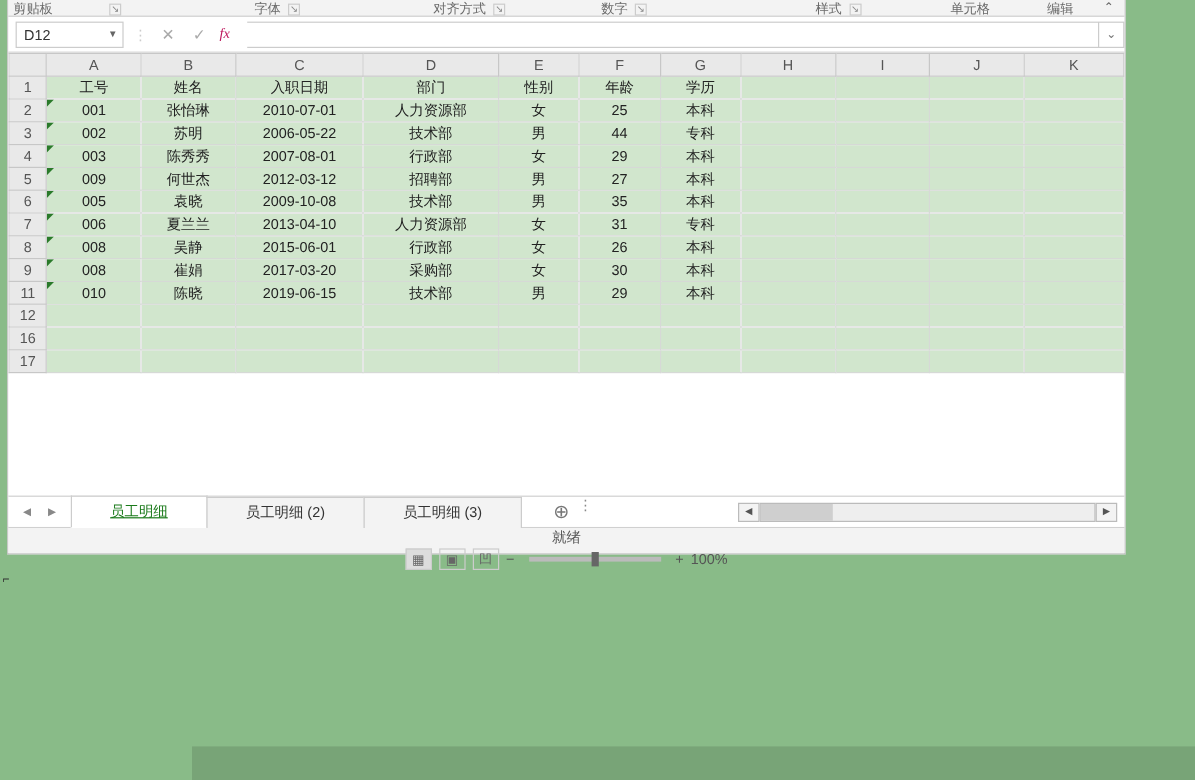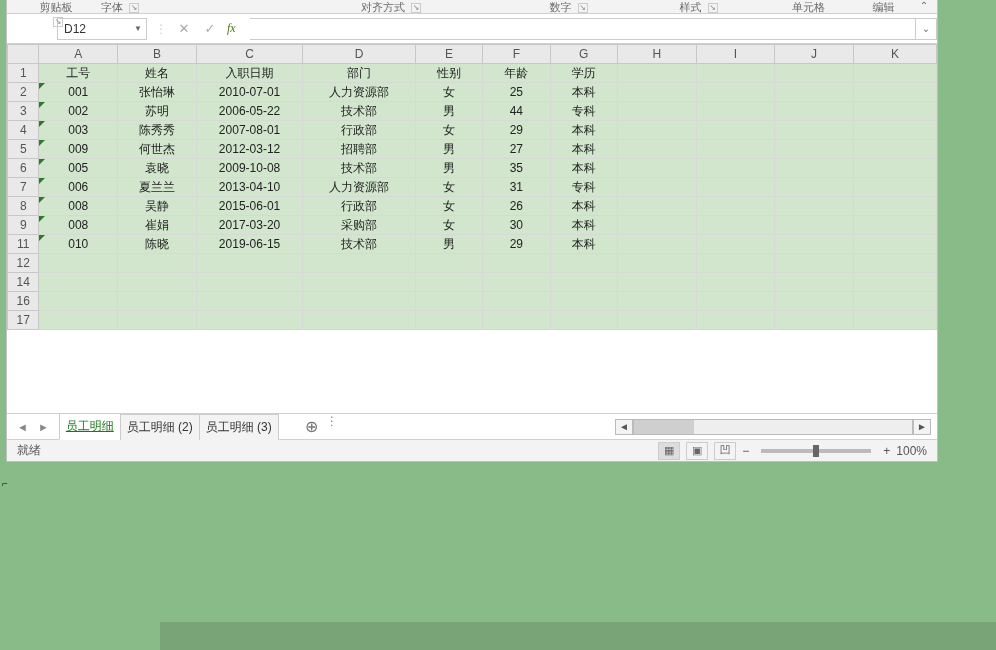--- a/index.html
+++ b/index.html
@@ -15,31 +15,31 @@
     font-size: 11px; color: #555; border-bottom: 1px solid #d0d0d0;
     background: #f3f3f3; padding: 0 4px; position: relative;
   }
   .ribbon-group { display: flex; align-items: center; gap: 2px; white-space: nowrap; }
   .ribbon-label { font-size: 11px; color: #6a6a6a; }
   .launcher { font-size: 8px; color: #888; border:1px solid #ccc; width:10px; height:10px; line-height:8px; text-align:center; margin-left:4px;}
   .chev { width:18px; height:12px; text-align:center; color:#666; font-size:10px;}
   
   .fbar {
     height: 30px; display: flex; align-items: center; background: #fff;
-    border-bottom: 1px solid #d0d0d0; font-size: 12px; padding-left: 44px;
+    border-bottom: 1px solid #d0d0d0; font-size: 12px;
   }
   .namebox {
     width: 90px; height: 22px; margin:0 8px 0 6px; border:1px solid #ccc;
     display:flex; align-items:center; justify-content:space-between;
     padding:0 4px 0 6px; color:#333; background:#fff;
   }
   .namebox .dd { font-size:8px; color:#666; }
   .fx-btns { display:flex; align-items:center; gap:8px; color:#aaa; margin-right:8px;}
   .fx-btn { width:18px; text-align:center; font-size:13px; }
-  .fx-label { font-style: italic; font-family: "Cambria Math", serif; color:#4d7c0f; margin-right:6px;}
+  .fx-label { font-style: italic; font-family: "Cambria Math", serif; color:#be185d; margin-right:6px;}
   .formula-input { flex:1; height:22px; border:1px solid #ccc; border-left:none; border-right:none; }
   .formula-expand { width:22px; height:22px; border:1px solid #ccc; display:flex;align-items:center;justify-content:center;color:#777;font-size:10px;}
   
   .grid-wrap { flex:1; overflow:hidden; position:relative; background:#fff; }
   table.sheet { border-collapse: collapse; table-layout: fixed; width:100%; }
   .sheet th, .sheet td {
     border: 1px solid #d6d9d6;
     height: 19px;
     font-size: 12px;
     text-align: center;
@@ -68,35 +68,35 @@
   }
   
   .tabbar {
     height: 26px; background:#fff; border-top:1px solid #d0d0d0;
     display:flex; align-items:stretch; font-size:12px; position:relative;
   }
   .tab-nav { display:flex; align-items:center; padding:0 10px; color:#888; gap:10px;}
   .tab-nav span { font-size:11px; }
   .tabs { display:flex; align-items:flex-end; }
   .tab {
-    padding: 4px 6px; border:1px solid #ccc; border-bottom:none;
+    padding: 4px 32px; border:1px solid #ccc; border-bottom:none;
     background:#f3f3f3; color:#333; margin-right:-1px; position:relative; top:1px;
   }
   .tab.active { background:#fff; color:#1a7a1a; text-decoration: underline; border-bottom:1px solid #fff;}
   .addtab { width:28px; display:flex; align-items:center; justify-content:center; color:#777; font-size:16px; margin-left:20px;}
   .hscroll { flex:1; display:flex; align-items:center; justify-content:flex-end; padding-right:6px; gap:0;}
   .hscroll .arrow { width:18px; height:16px; border:1px solid #bbb; background:#f3f3f3; text-align:center; line-height:14px; font-size:10px; color:#555;}
   .hscroll .track { width:280px; height:16px; border:1px solid #bbb; background:#eee; position:relative;}
   .hscroll .thumb { position:absolute; left:0; top:0; width:60px; height:14px; background:#cfcfcf;}
   .vdots { color:#888; font-size:12px; margin-right:10px;}
   
   .status {
     height: 22px; background:#f3f3f3; border-top:1px solid #d0d0d0;
     display:flex; align-items:center; justify-content:space-between;
-    font-size:12px; color:#555; padding:0 10px;
+    font-size:12px; color:#555; padding:0 10px;flex-direction:column;
   }
   .status-left {}
   .status-right { display:flex; align-items:center; gap:6px;}
   .viewbtn { width:22px; height:18px; border:1px solid #ccc; display:flex;align-items:center;justify-content:center; color:#666; font-size:11px;}
   .viewbtn.active { background:#ddd; }
   .zoom-slider { width:110px; height:4px; background:#bbb; position:relative; margin:0 6px;}
   .zoom-slider .tick { position:absolute; left:50%; top:-3px; width:1px; height:10px; background:#888;}
   .zoom-slider .knob { position:absolute; left:50%; top:-4px; width:6px; height:12px; background:#666; transform:translateX(-50%);}
   .cursor-mark {
     position:absolute; left:2px; top:478px; font-size:10px; color:#333;
@@ -105,33 +105,33 @@
     position:absolute; left:160px; bottom:0; width:836px; height:28px;
     background: rgba(0,0,0,0.12);
   }
 </style>
 </head>
 <body>
 
 <div class="app">
 
   <div class="ribbon-remnant" id="ribbon-row">
-  <div class="ribbon-group" style="width: 90px; justify-content: space-between; flex-direction: column;">
+  <div class="ribbon-group" style="width: 90px; justify-content: space-between;">
         <span class="ribbon-label">剪贴板</span>
         <span class="launcher">↘</span>
       </div>
-      <div class="ribbon-group" style="width: 260px; ">
+      <div class="ribbon-group" style="width: 260px; justify-content: center;">
         <span class="ribbon-label">字体</span>
         <span class="launcher">↘</span>
       </div>
       <div class="ribbon-group" style="width: 140px; ">
         <span class="ribbon-label">对齐方式</span>
         <span class="launcher">↘</span>
       </div>
-      <div class="ribbon-group" style="width: 135px; justify-content: center;">
+      <div class="ribbon-group" style="width: 135px; ">
         <span class="ribbon-label">数字</span>
         <span class="launcher">↘</span>
       </div>
       <div class="ribbon-group" style="width: 125px; justify-content: center;">
         <span class="ribbon-label">样式</span>
         <span class="launcher">↘</span>
       </div>
       <div class="ribbon-group" style="width: 95px; justify-content: center;">
         <span class="ribbon-label">单元格</span>
       </div>
@@ -337,34 +337,20 @@
             <td class="blank"></td>
             <td class="blank"></td>
             <td class="blank"></td>
             <td class="blank"></td>
             <td class="blank"></td>
             <td class="blank"></td>
             <td class="blank"></td>
             <td class="blank"></td>
           </tr>
           <tr>
-            <th class="rowhdr">14</th>
-            <td class="blank"></td>
-            <td class="blank"></td>
-            <td class="blank"></td>
-            <td class="blank"></td>
-            <td class="blank"></td>
-            <td class="blank"></td>
-            <td class="blank"></td>
-            <td class="blank"></td>
-            <td class="blank"></td>
-            <td class="blank"></td>
-            <td class="blank"></td>
-          </tr>
-          <tr>
             <th class="rowhdr">16</th>
             <td class="blank"></td>
             <td class="blank"></td>
             <td class="blank"></td>
             <td class="blank"></td>
             <td class="blank"></td>
             <td class="blank"></td>
             <td class="blank"></td>
             <td class="blank"></td>
             <td class="blank"></td>

